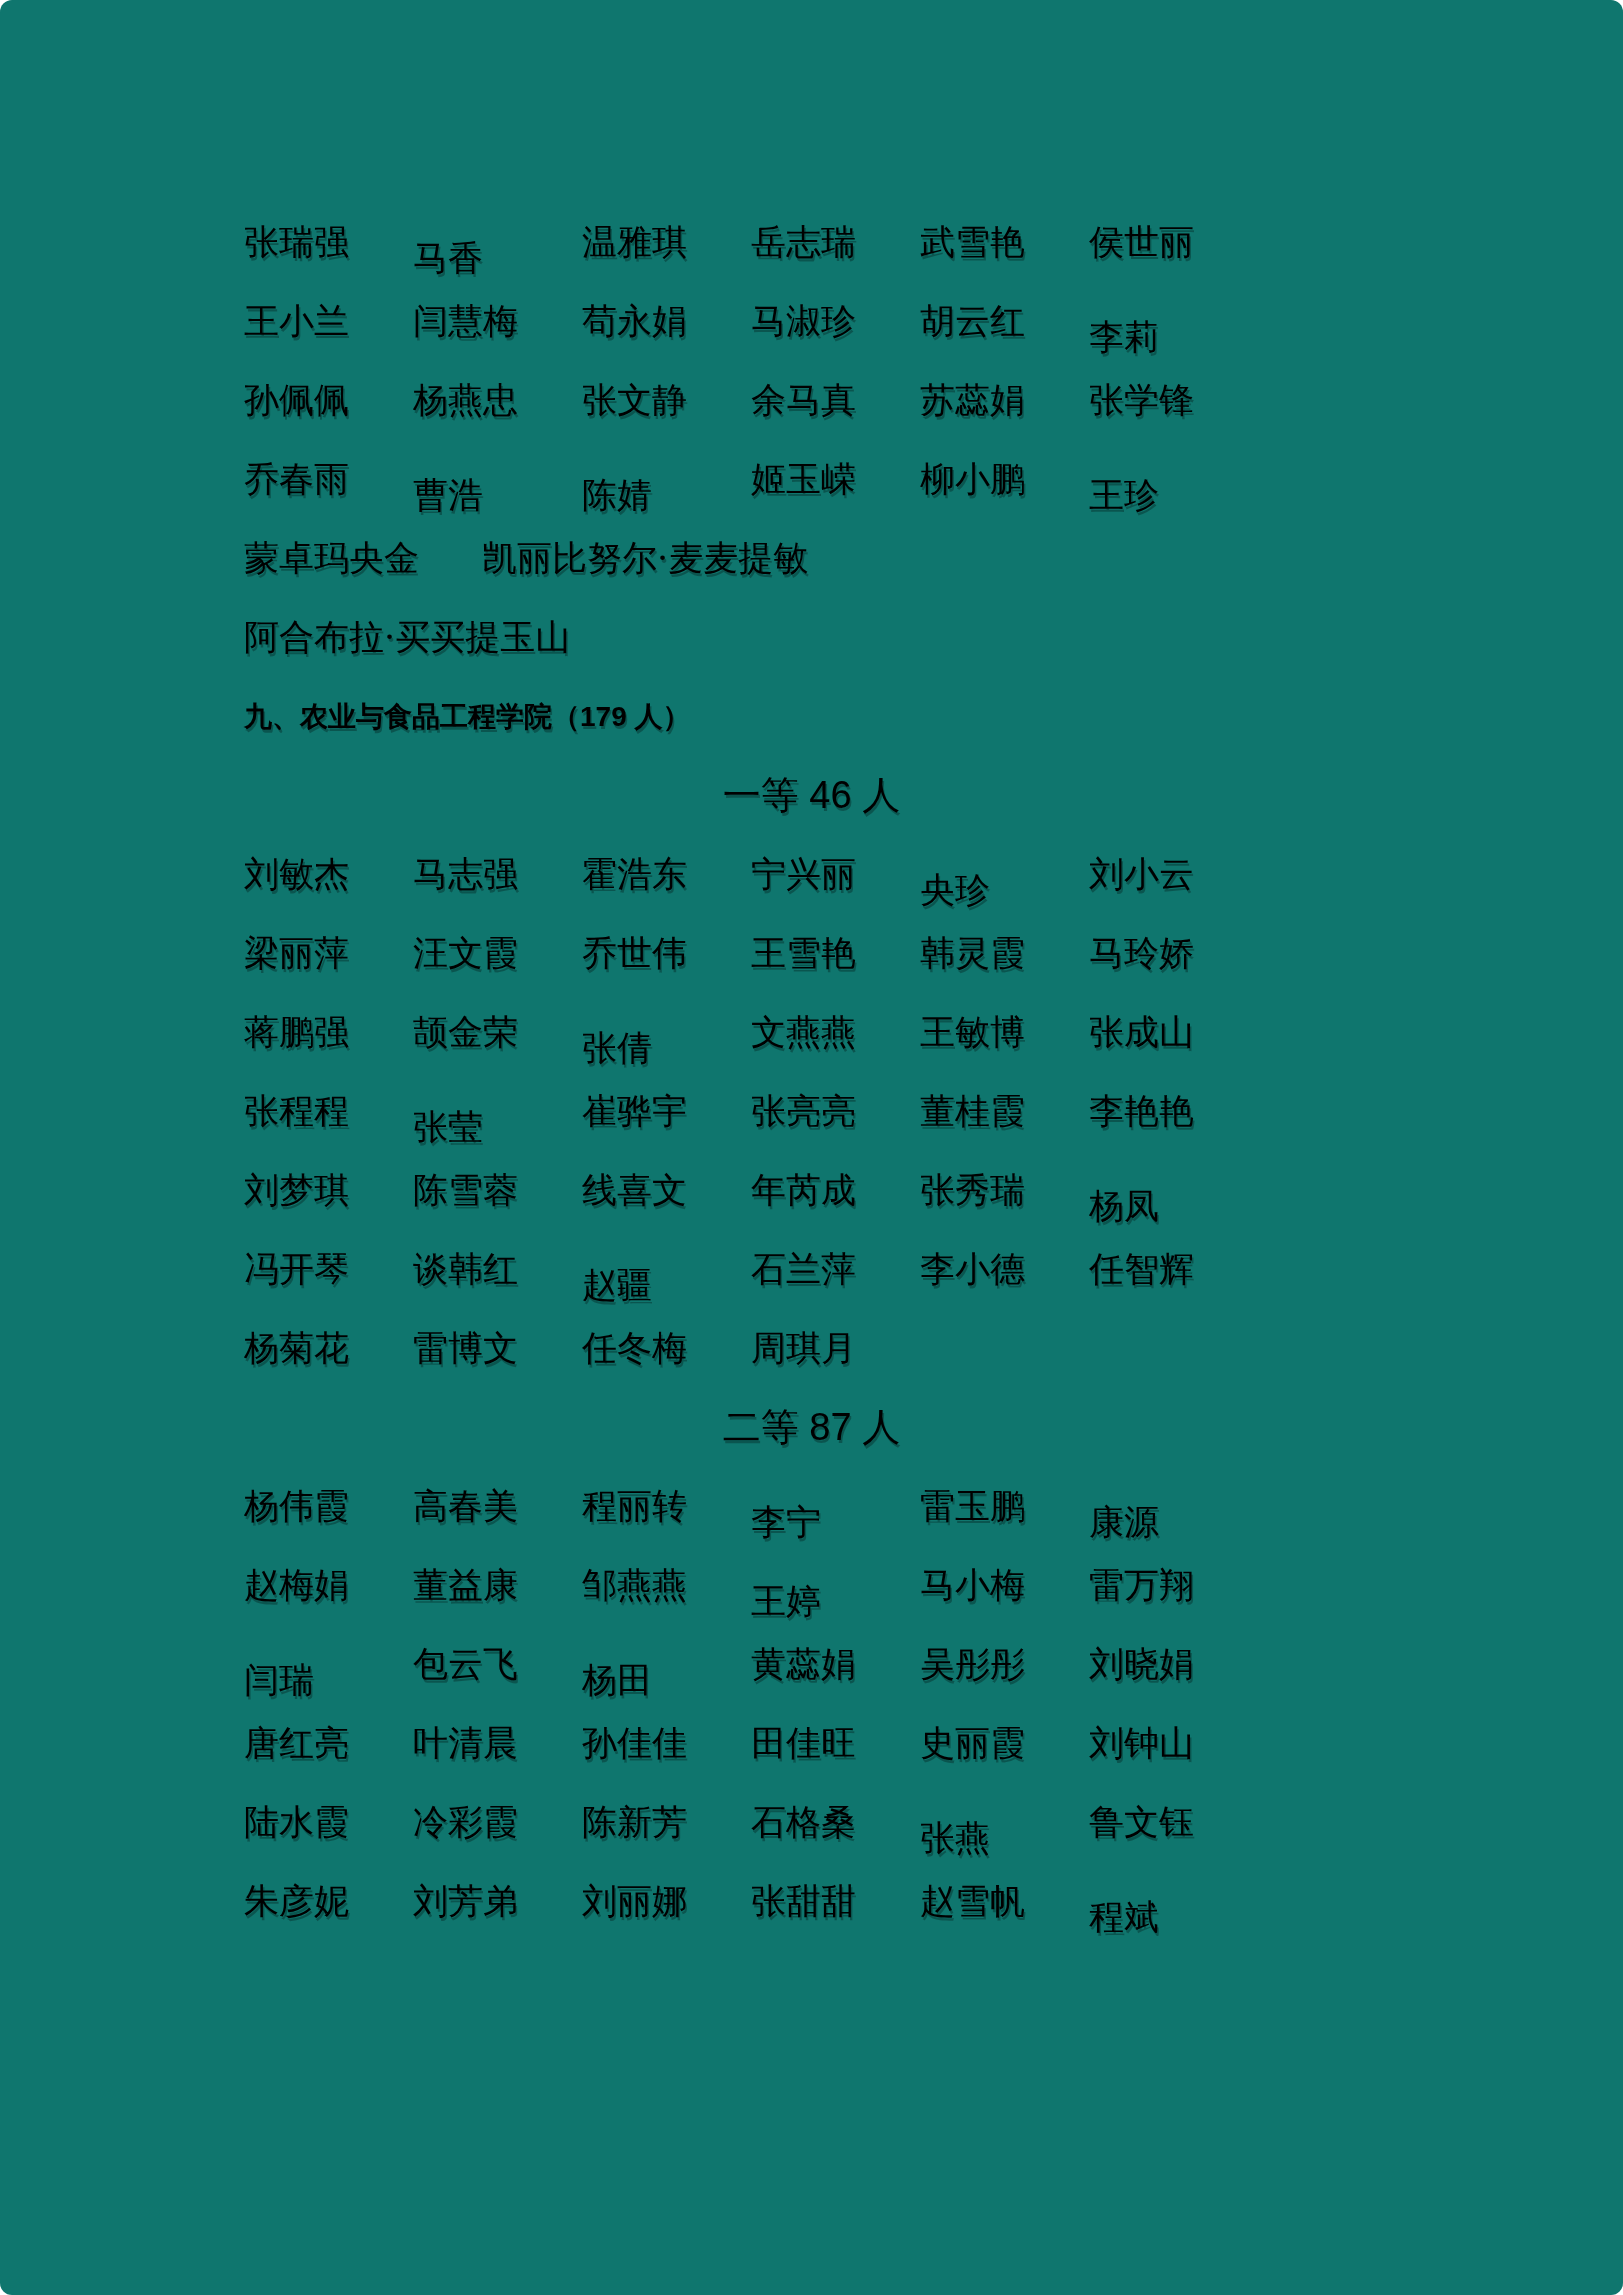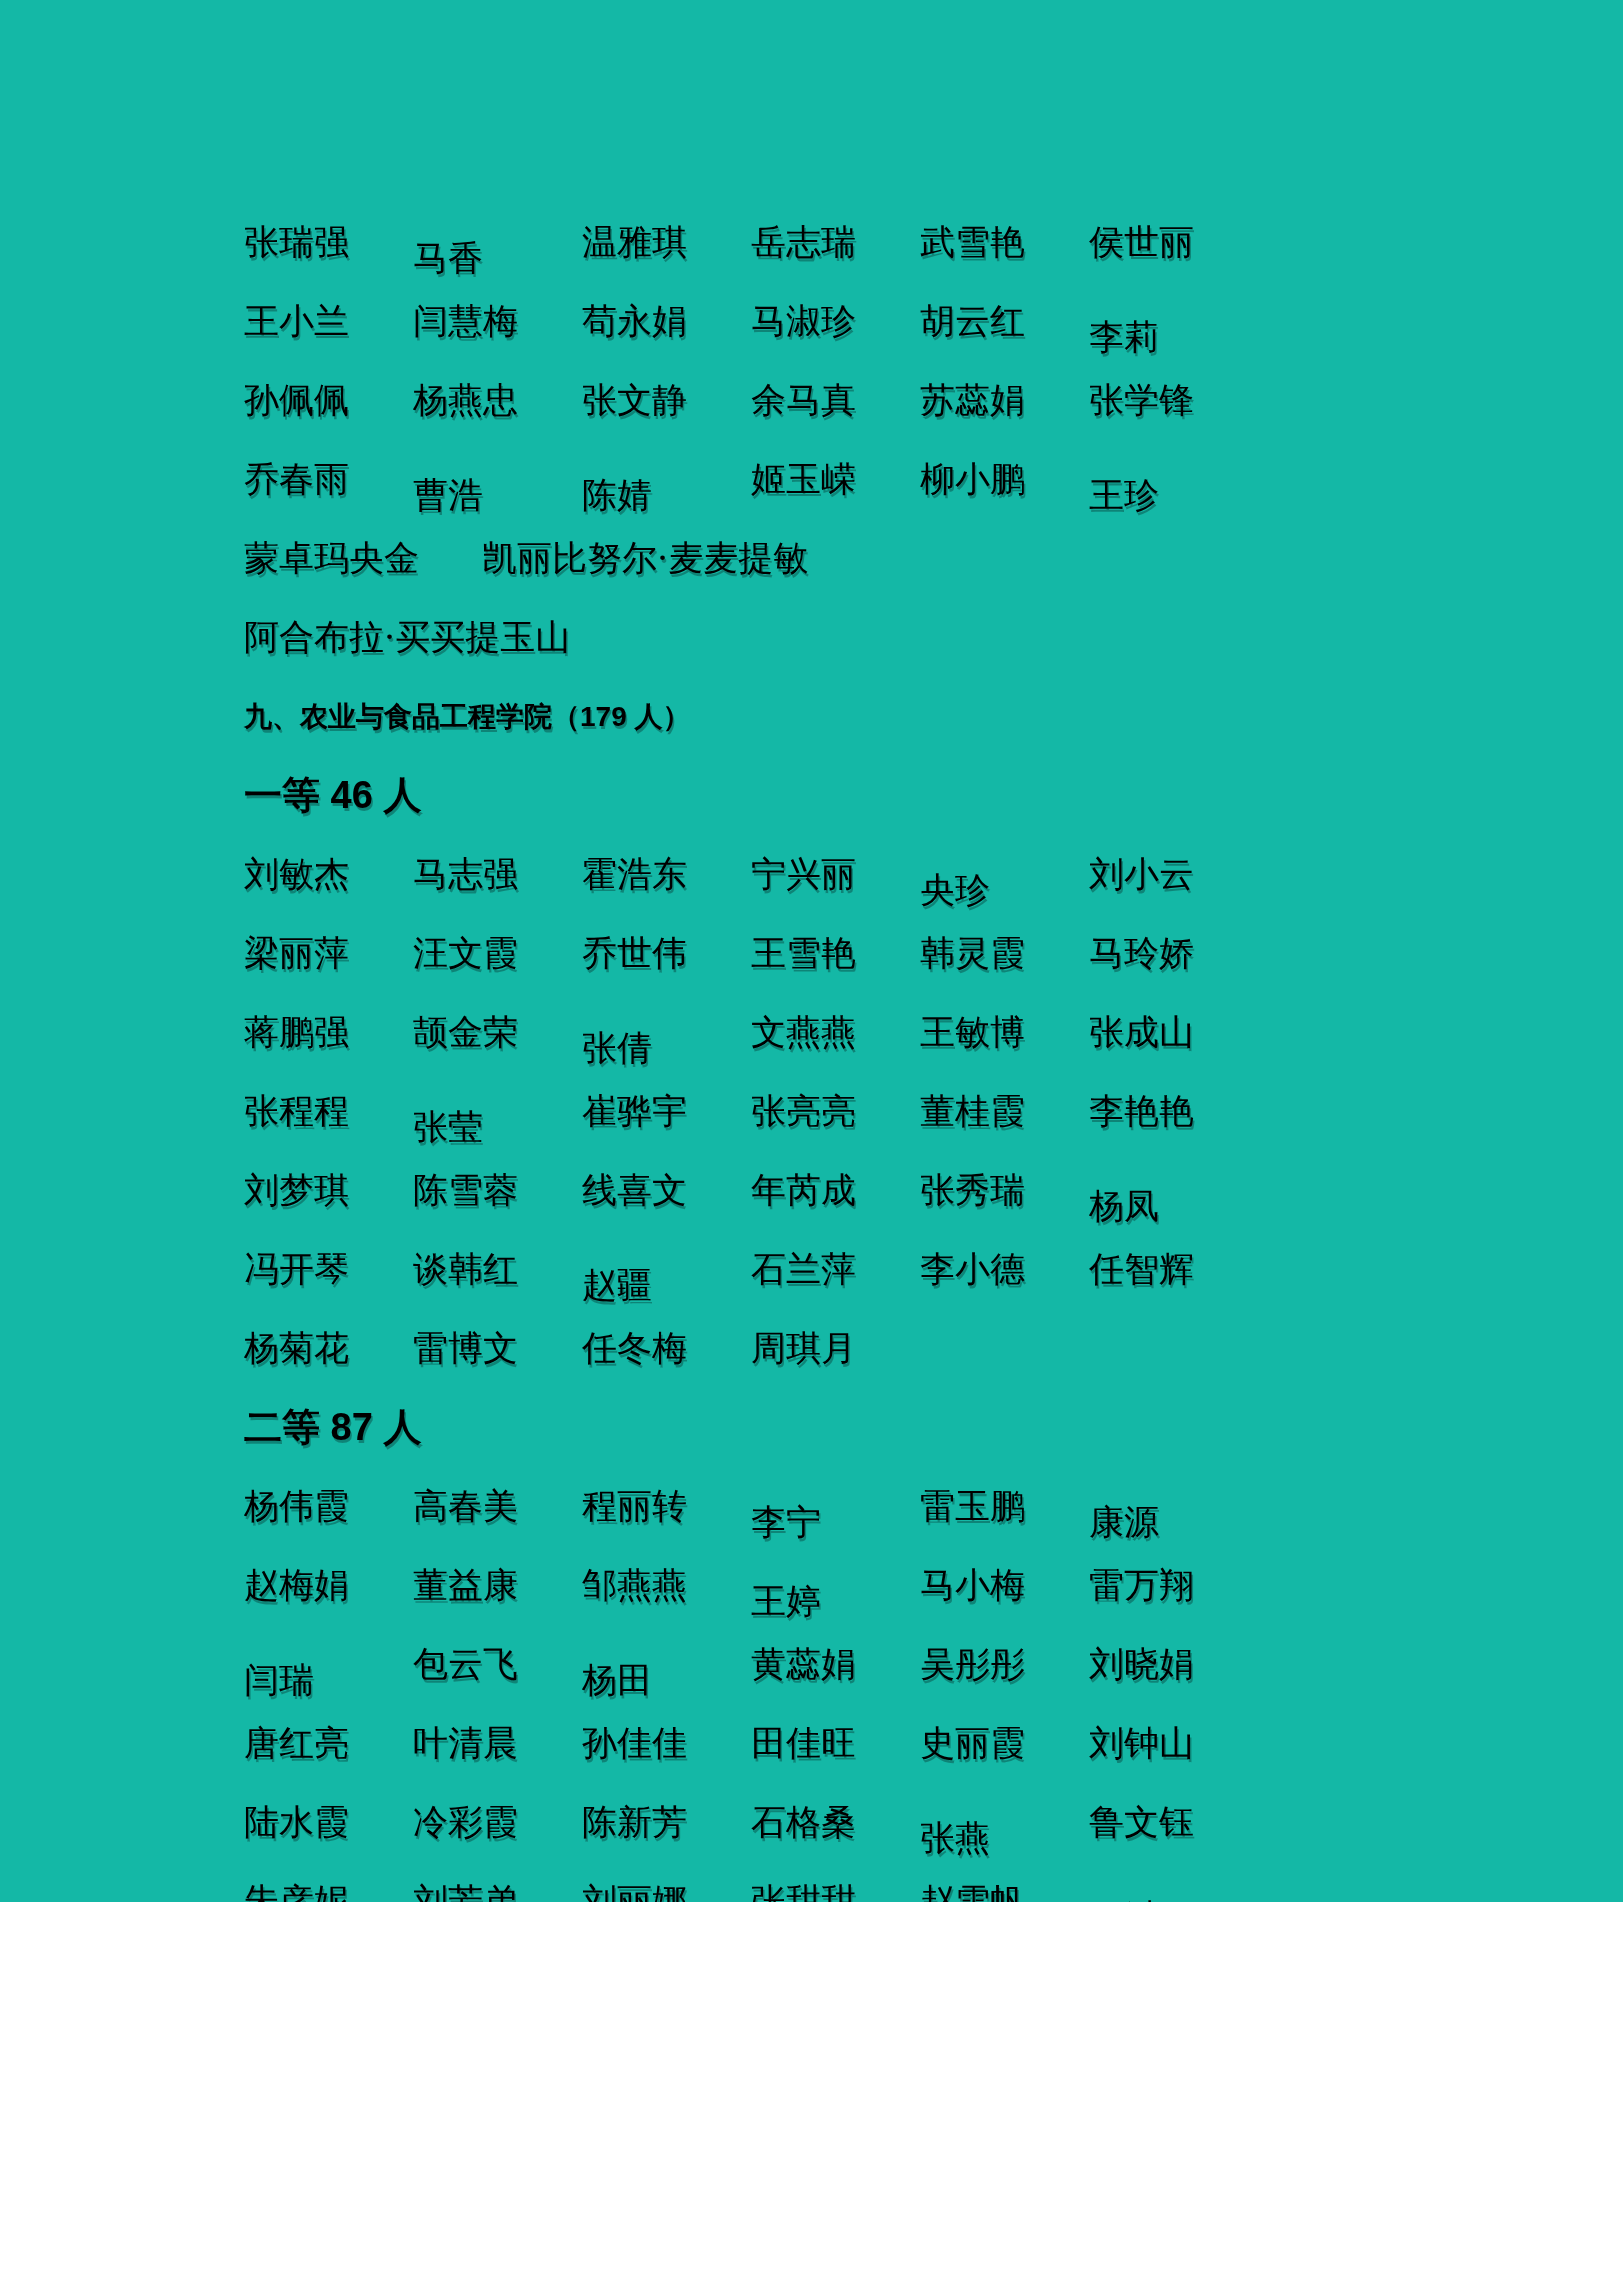--- a/index.html
+++ b/index.html
@@ -3,25 +3,26 @@
 <meta charset="utf-8">
 <style>
   html, body {
     margin: 0;
     padding: 0;
     background: #ffffff;
   }
   .page {
     position: relative;
     width: 1623px;
-    height: 1902px;
-    background: #14b8a6;
+    height: 2295px;
+    background: #0f766e;
     color: #000000;
     font-family: "DejaVu Serif", serif;
     overflow: hidden;
+    border-radius: 12px;
   }
   .content {
     position: absolute;
     left: 244px;
     top: 203px;
     width: 1135px;
   }
   .row {
     height: 79px;
     display: flex;
@@ -43,22 +44,23 @@
   .name.long {
     width: auto;
   }
   .heading {
     font-family: "Liberation Sans", sans-serif;
     font-weight: bold;
     font-size: 28px;
   }
   .subheading {
     font-family: "Liberation Sans", sans-serif;
-    font-weight: bold;
+    font-weight: normal;
     font-size: 38px;
+    justify-content: center;
   }
 </style>
 </head>
 <body>
 
 <div class="page">
   <div class="content">
 
     <div id="block-previous" class="block">
         <div class="row">

